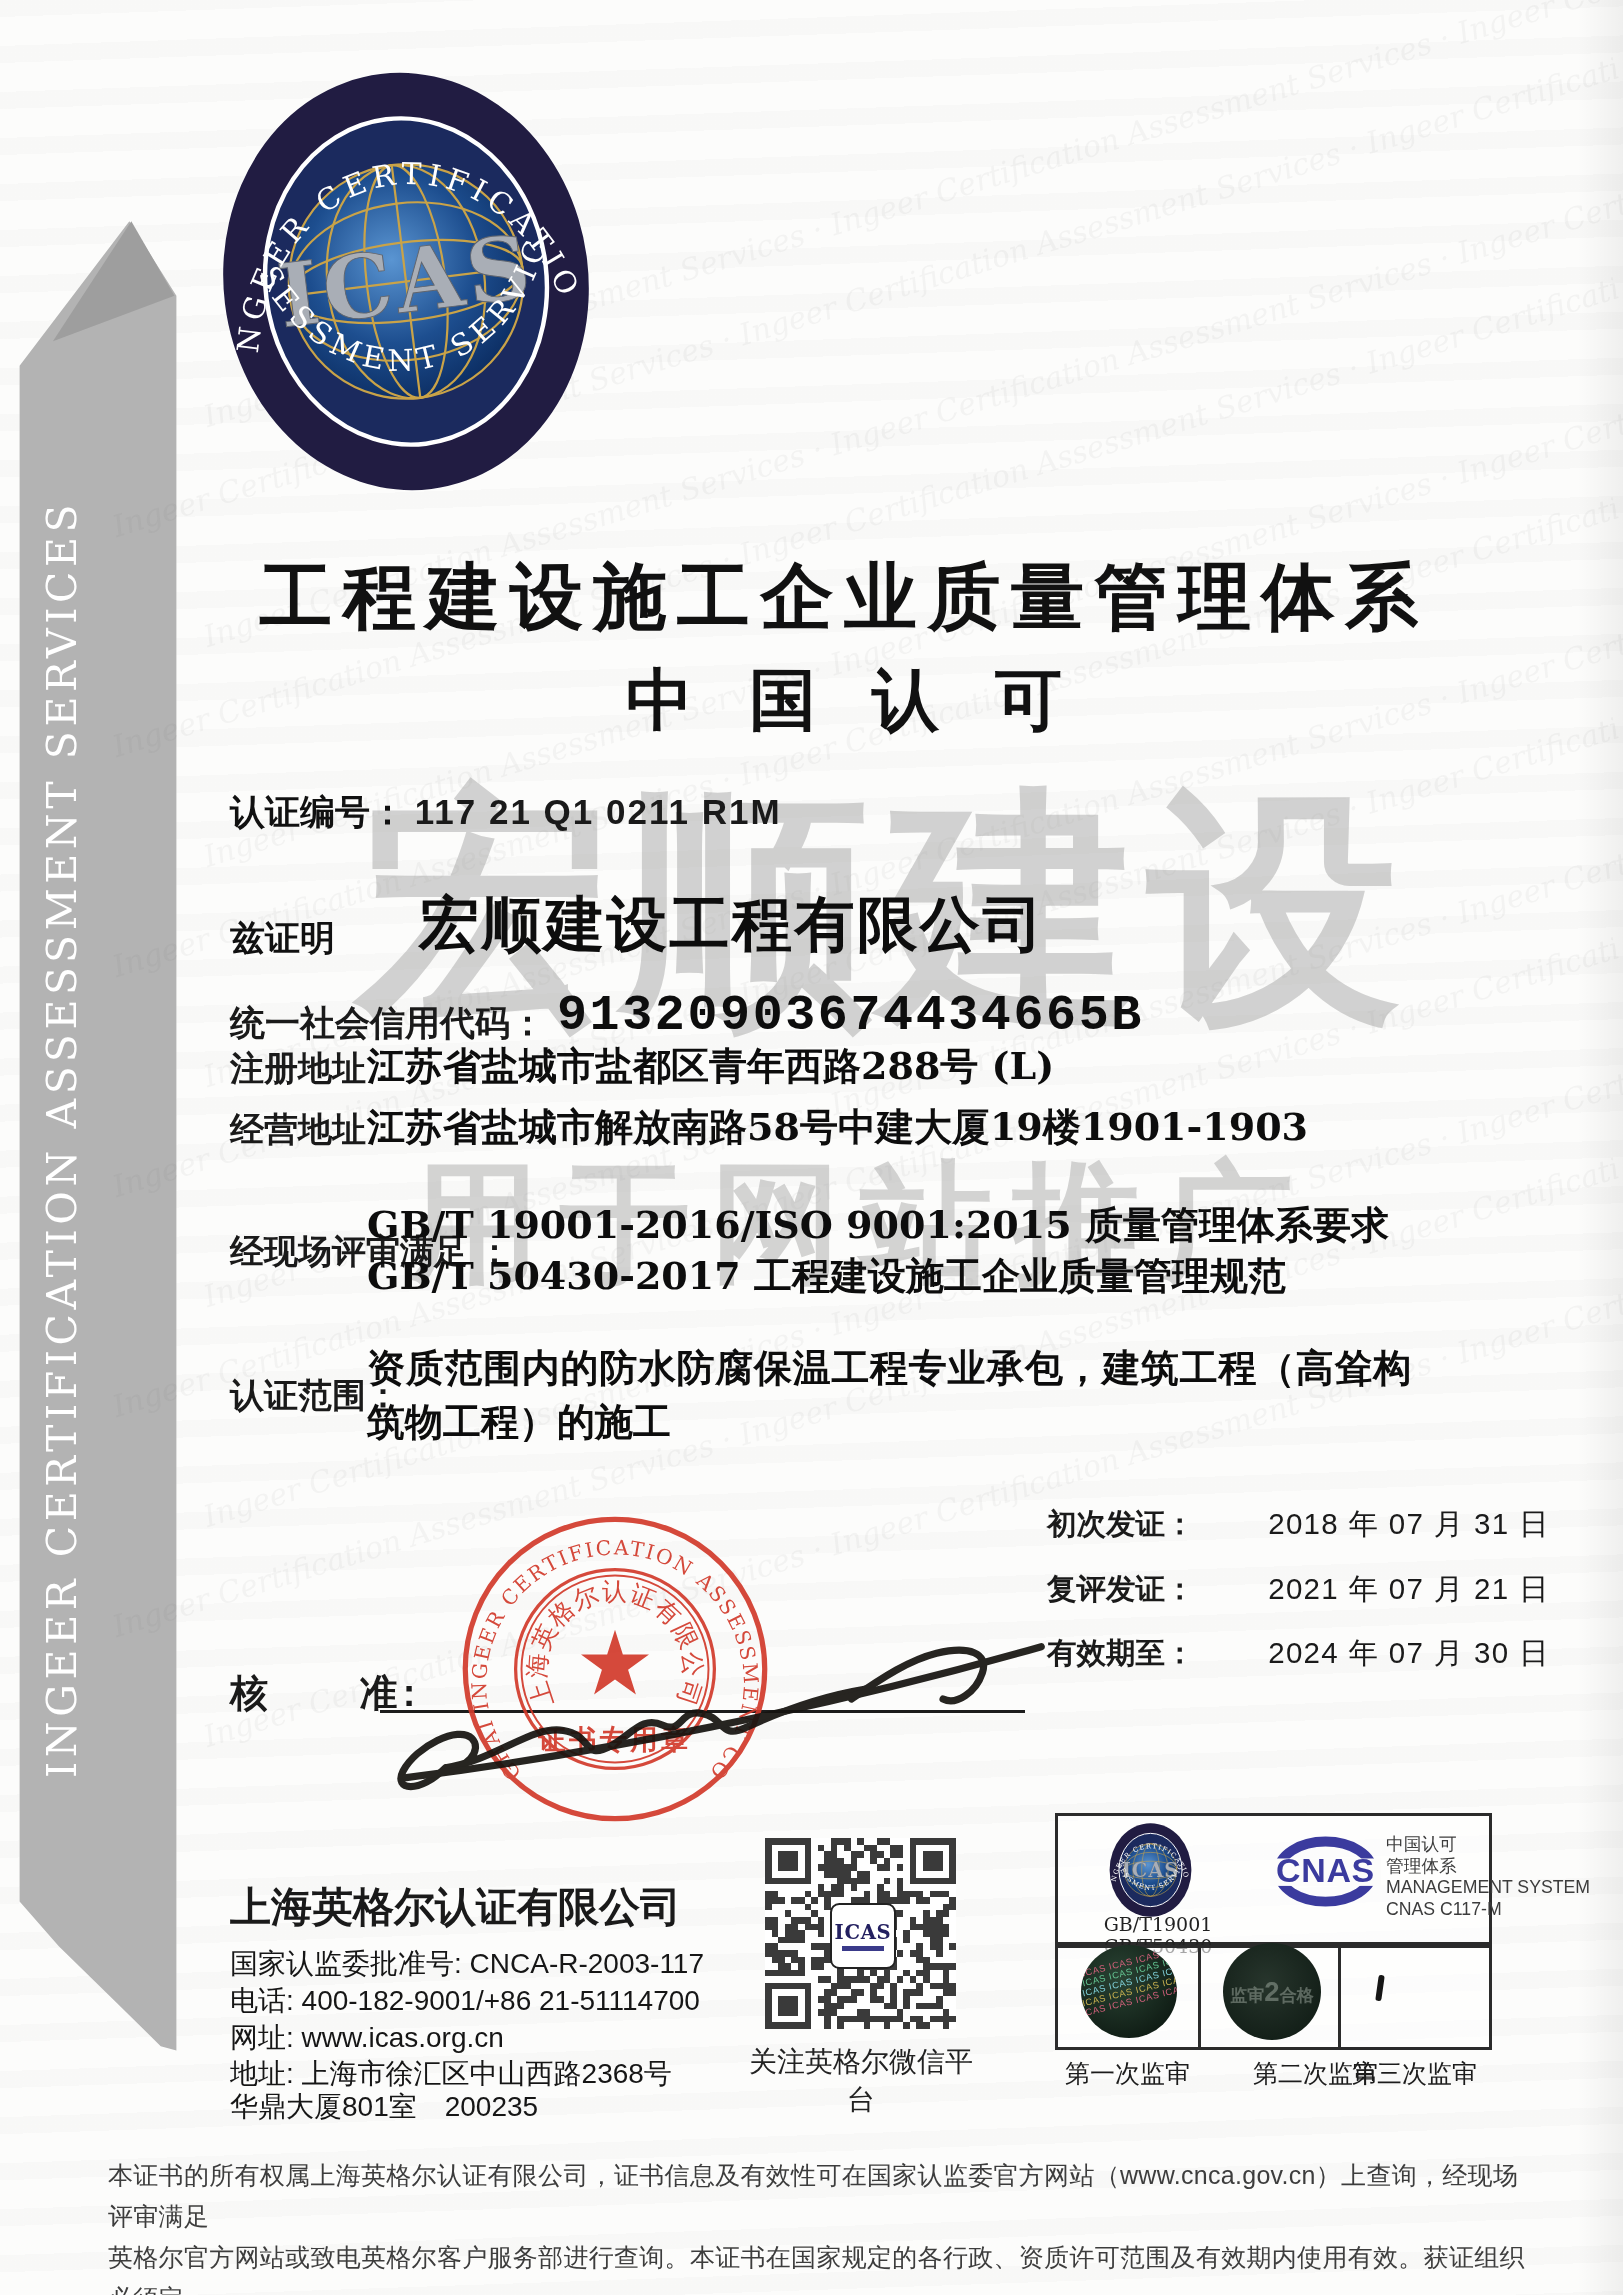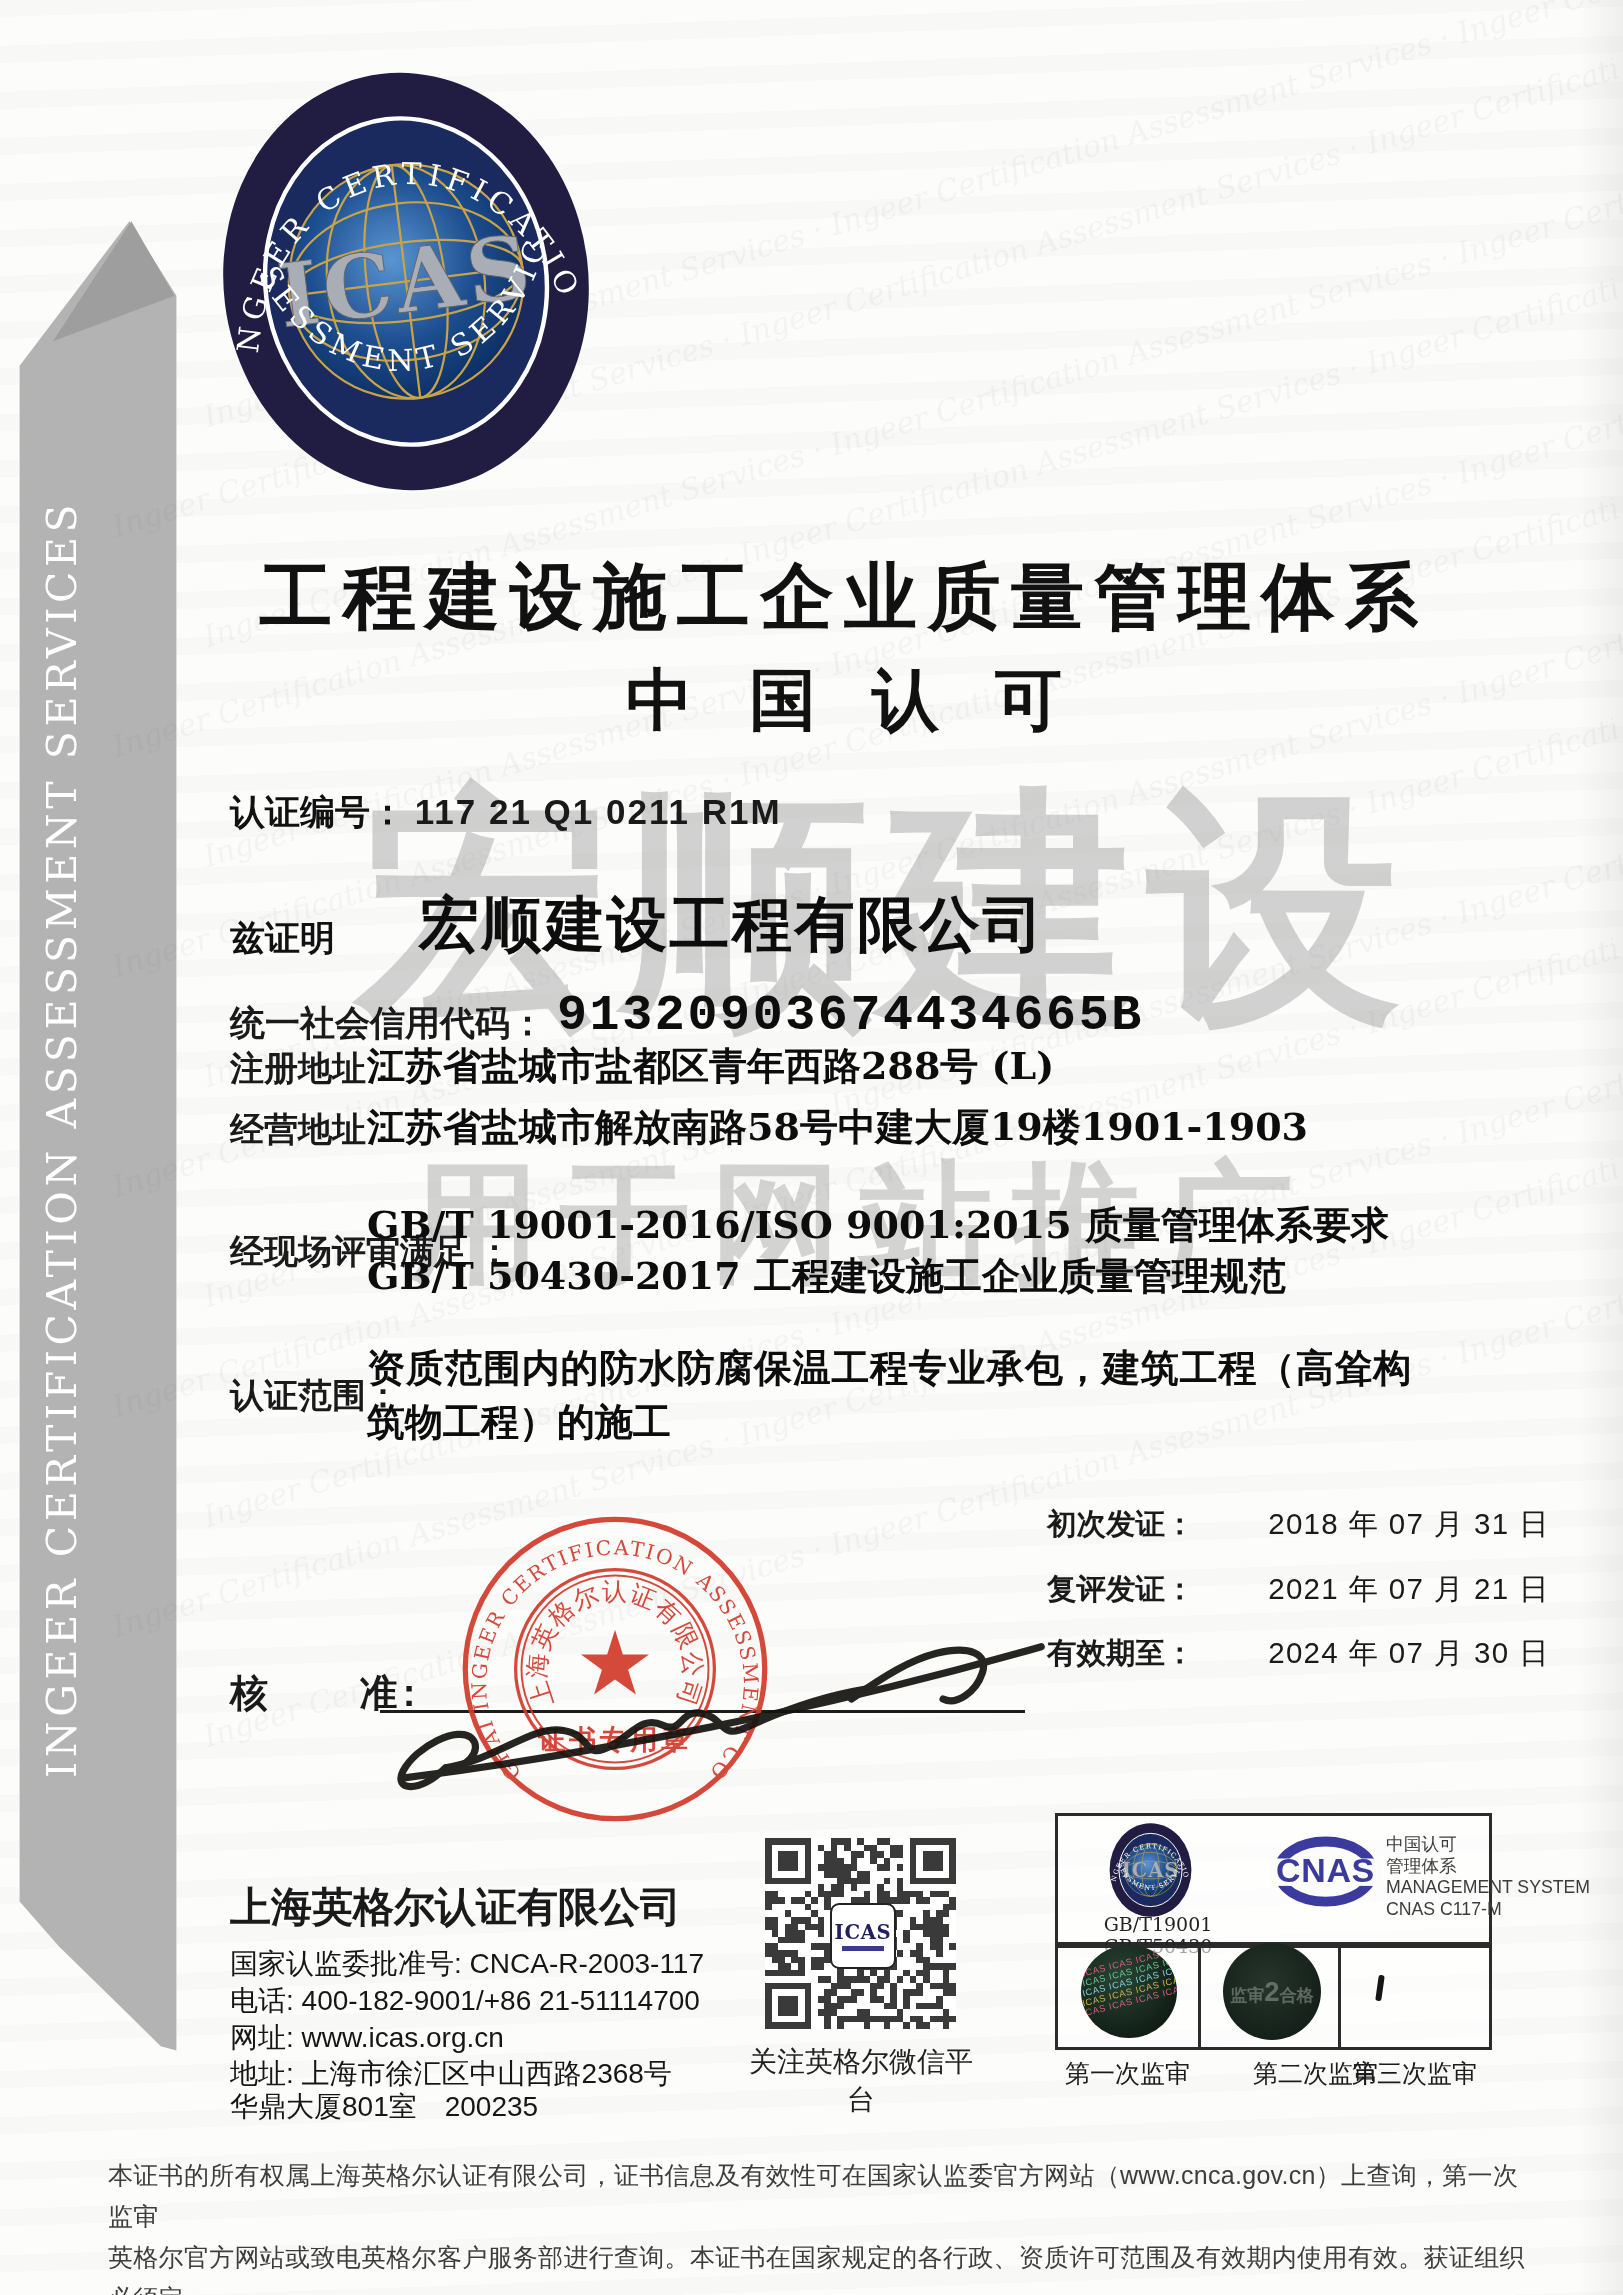--- a/index.html
+++ b/index.html
@@ -613,19 +613,19 @@
   </div>
   <div class="sticker stick2">
     <span class="g">监审<b>2</b>合格</span>
   </div>
   <div class="mark3"></div>
   <div class="audit-label" style="left:1059px;width:137px;text-align:center;">第一次监审</div>
   <div class="audit-label" style="left:1253px;width:137px;text-align:left;">第二次监审</div>
   <div class="audit-label" style="left:1339px;width:151px;text-align:center;">第三次监审</div>
 
   <div class="footer">
-    <div>本证书的所有权属上海英格尔认证有限公司，证书信息及有效性可在国家认监委官方网站（www.cnca.gov.cn）上查询，第一次监审</div>
+    <div>本证书的所有权属上海英格尔认证有限公司，证书信息及有效性可在国家认监委官方网站（www.cnca.gov.cn）上查询，经现场评审满足</div>
     <div>英格尔官方网站或致电英格尔客户服务部进行查询。本证书在国家规定的各行政、资质许可范围及有效期内使用有效。获证组织必须定</div>
 
   </div>
 
 </div>
 
 
 </body></html>

